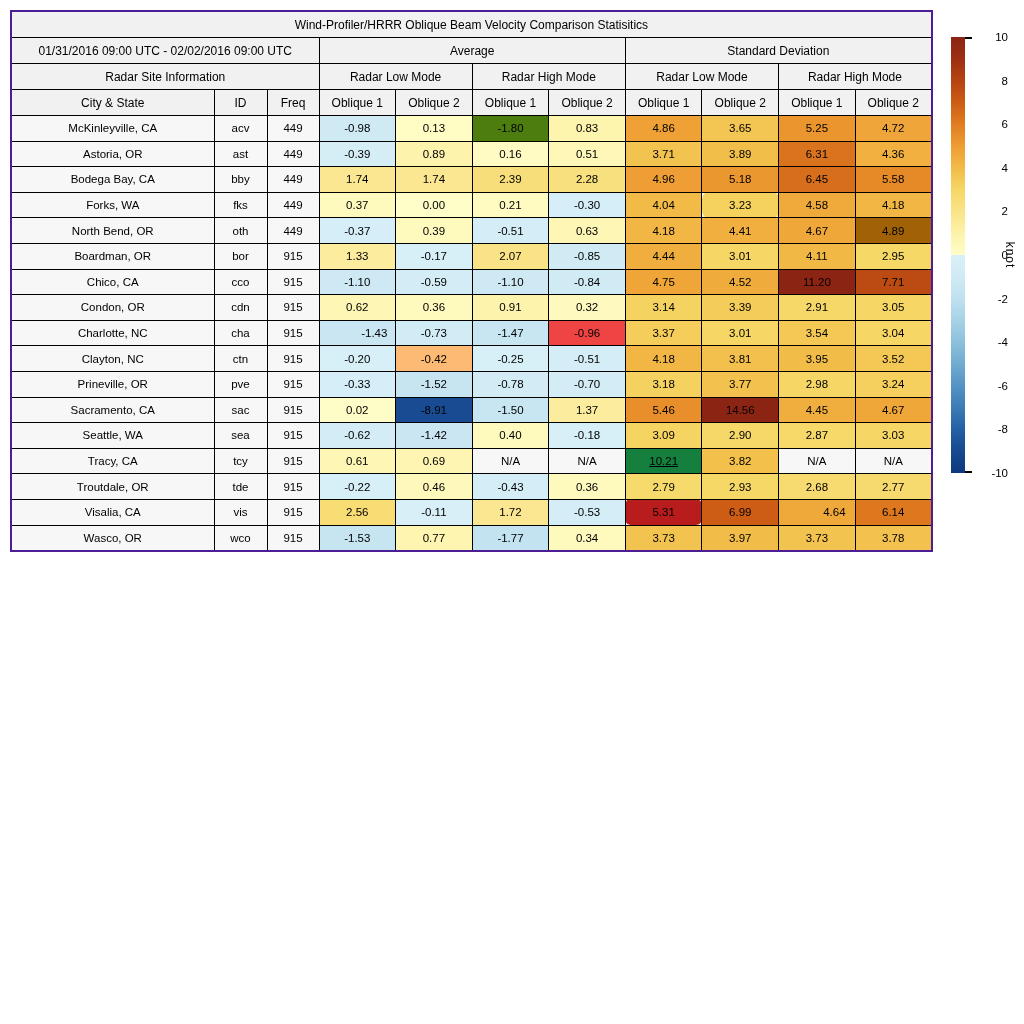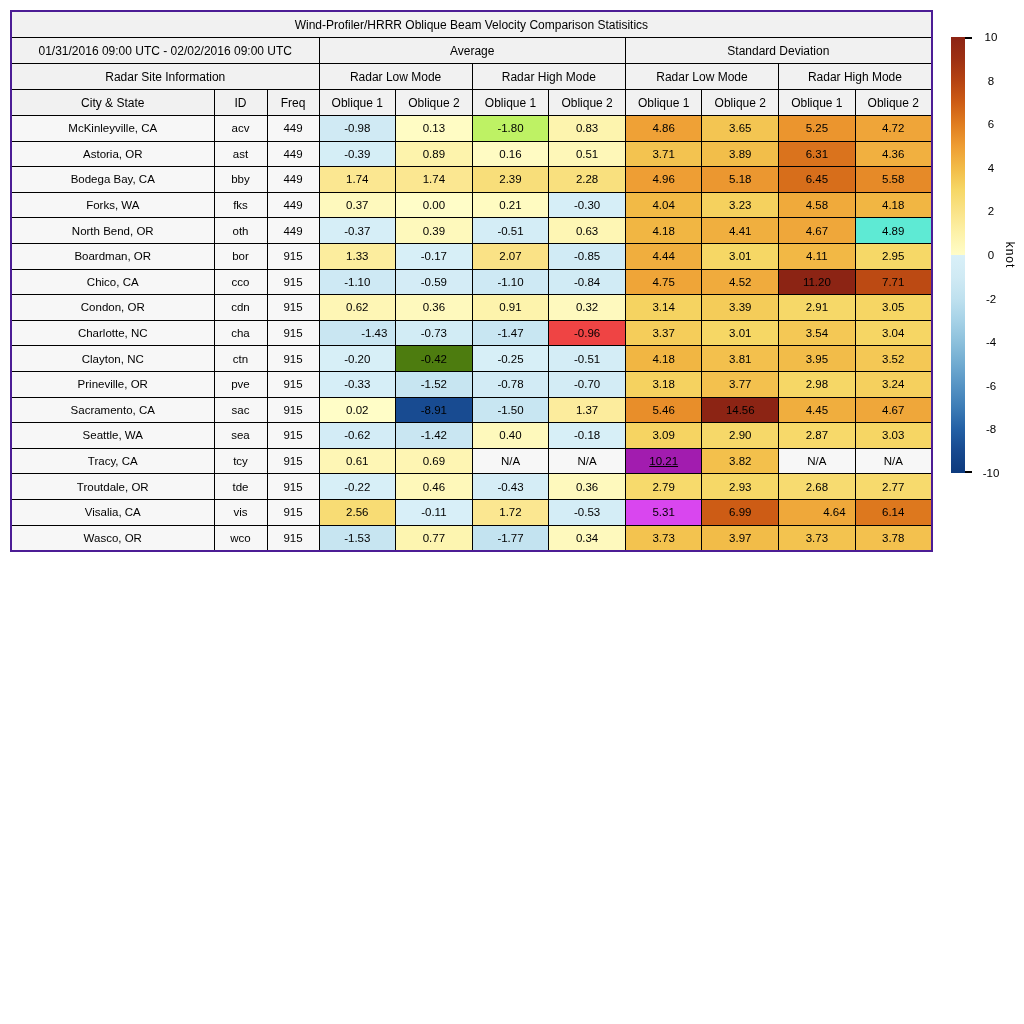--- a/index.html
+++ b/index.html
@@ -24,21 +24,21 @@
   .stats-table tbody td{height:24.6px;font-size:11.5px;}
   .hdr{background:#f1f1f1;}
   .site{background:#f7f7f7;}
   .val{background:#f7f7f7;}
   
   .colorbar-wrap{position:absolute;left:951px;top:37px;width:70px;height:436px;}
   .cb-bar{position:absolute;left:0;top:0;width:14px;height:436px;}
   .cb-endtick{position:absolute;left:14px;width:7px;height:2px;background:#000;}
   .cb-tick-label{
     position:absolute;left:23px;width:34px;
-    font-size:11.5px;line-height:12px;text-align:center;
+    font-size:11.5px;line-height:12px;text-align:right;
   }
   .cb-unit{
     position:absolute;left:52px;top:50%;transform:translateY(-50%);
     writing-mode:vertical-rl;font-size:12px;letter-spacing:1px;
   }
 </style>
 </head>
 <body>
 
 <table class="stats-table">
@@ -85,21 +85,21 @@
       <th class="hdr">Oblique 2</th>
     </tr>
   </thead>
   <tbody id="table-body">
       <tr>
         <td class="site">McKinleyville, CA</td>
         <td class="site">acv</td>
         <td class="site">449</td>
         <td class="val" style="background: rgb(208, 234, 244);">-0.98</td>
         <td class="val" style="background: rgb(255, 252, 196);">0.13</td>
-        <td class="val" style="background: #bef264;">-1.80</td>
+        <td class="val" style="background: #4d7c0f;">-1.80</td>
         <td class="val" style="background: rgb(253, 244, 174);">0.83</td>
         <td class="val" style="background: rgb(239, 161, 54);">4.86</td>
         <td class="val" style="background: rgb(243, 197, 82);">3.65</td>
         <td class="val" style="background: rgb(235, 149, 46);">5.25</td>
         <td class="val" style="background: rgb(239, 165, 57);">4.72</td>
       </tr>
       <tr>
         <td class="site">Astoria, OR</td>
         <td class="site">ast</td>
         <td class="site">449</td>
@@ -127,36 +127,36 @@
       </tr>
       <tr>
         <td class="site">Forks, WA</td>
         <td class="site">fks</td>
         <td class="site">449</td>
         <td class="val" style="background: rgb(254, 249, 189);">0.37</td>
         <td class="val" style="background: rgb(255, 253, 200);">0.00</td>
         <td class="val" style="background: rgb(255, 251, 193);">0.21</td>
         <td class="val" style="background: rgb(214, 238, 247);">-0.30</td>
         <td class="val" style="background: rgb(242, 186, 70);">4.04</td>
-        <td class="val" style="background: rgb(245, 209, 94);">3.23</td>
+        <td class="val" style="background: rgb(245, 209, 94); border-radius: 7px;">3.23</td>
         <td class="val" style="background: rgb(240, 170, 59);">4.58</td>
         <td class="val" style="background: rgb(241, 182, 67);">4.18</td>
       </tr>
       <tr>
         <td class="site">North Bend, OR</td>
         <td class="site">oth</td>
         <td class="site">449</td>
         <td class="val" style="background: rgb(214, 238, 247);">-0.37</td>
         <td class="val" style="background: rgb(254, 249, 188);">0.39</td>
         <td class="val" style="background: rgb(212, 237, 246);">-0.51</td>
         <td class="val" style="background: rgb(254, 246, 180);">0.63</td>
         <td class="val" style="background: rgb(241, 182, 67);">4.18</td>
         <td class="val" style="background: rgb(240, 175, 63);">4.41</td>
         <td class="val" style="background: rgb(239, 167, 58);">4.67</td>
-        <td class="val" style="background: #5eead4;">4.89</td>
+        <td class="val" style="background: #a16207;">4.89</td>
       </tr>
       <tr>
         <td class="site">Boardman, OR</td>
         <td class="site">bor</td>
         <td class="site">915</td>
         <td class="val" style="background: rgb(252, 237, 158);">1.33</td>
         <td class="val" style="background: rgb(215, 239, 247);">-0.17</td>
         <td class="val" style="background: rgb(250, 226, 134);">2.07</td>
         <td class="val" style="background: rgb(209, 235, 245);">-0.85</td>
         <td class="val" style="background: rgb(240, 174, 62);">4.44</td>
@@ -201,21 +201,21 @@
         <td class="val" style="background: rgb(245, 205, 90);">3.37</td>
         <td class="val" style="background: rgb(246, 215, 101);">3.01</td>
         <td class="val" style="background: rgb(244, 200, 85);">3.54</td>
         <td class="val" style="background: rgb(246, 214, 100);">3.04</td>
       </tr>
       <tr>
         <td class="site">Clayton, NC</td>
         <td class="site">ctn</td>
         <td class="site">915</td>
         <td class="val" style="background: rgb(215, 239, 247);">-0.20</td>
-        <td class="val" style="background: #4d7c0f;">-0.42</td>
+        <td class="val" style="background: #fdba74;">-0.42</td>
         <td class="val" style="background: rgb(215, 239, 247);">-0.25</td>
         <td class="val" style="background: rgb(212, 237, 246);">-0.51</td>
         <td class="val" style="background: rgb(241, 182, 67);">4.18</td>
         <td class="val" style="background: rgb(243, 192, 77);">3.81</td>
         <td class="val" style="background: rgb(242, 188, 73);">3.95</td>
         <td class="val" style="background: rgb(244, 200, 85);">3.52</td>
       </tr>
       <tr>
         <td class="site">Prineville, OR</td>
         <td class="site">pve</td>
@@ -256,21 +256,21 @@
         <td class="val" style="background: rgb(246, 214, 100);">3.03</td>
       </tr>
       <tr>
         <td class="site">Tracy, CA</td>
         <td class="site">tcy</td>
         <td class="site">915</td>
         <td class="val" style="background: rgb(254, 246, 181);">0.61</td>
         <td class="val" style="background: rgb(254, 245, 179);">0.69</td>
         <td class="val" style="background: rgb(247, 247, 247);">N/A</td>
         <td class="val" style="background: rgb(247, 247, 247);">N/A</td>
-        <td class="val" style="background: #a21caf; text-decoration: underline;">10.21</td>
+        <td class="val" style="background: #15803d; text-decoration: underline;">10.21</td>
         <td class="val" style="background: rgb(243, 192, 76);">3.82</td>
         <td class="val" style="background: rgb(247, 247, 247);">N/A</td>
         <td class="val" style="background: rgb(247, 247, 247);">N/A</td>
       </tr>
       <tr>
         <td class="site">Troutdale, OR</td>
         <td class="site">tde</td>
         <td class="site">915</td>
         <td class="val" style="background: rgb(215, 239, 247);">-0.22</td>
         <td class="val" style="background: rgb(254, 248, 186);">0.46</td>
@@ -282,21 +282,21 @@
         <td class="val" style="background: rgb(247, 218, 109);">2.77</td>
       </tr>
       <tr>
         <td class="site">Visalia, CA</td>
         <td class="site">vis</td>
         <td class="site">915</td>
         <td class="val" style="background: rgb(248, 220, 116);">2.56</td>
         <td class="val" style="background: rgb(216, 239, 248);">-0.11</td>
         <td class="val" style="background: rgb(251, 231, 145);">1.72</td>
         <td class="val" style="background: rgb(212, 237, 246);">-0.53</td>
-        <td class="val" style="background: #d946ef;">5.31</td>
+        <td class="val" style="background: #b91c1c; border-radius: 6px;">5.31</td>
         <td class="val" style="background: rgb(205, 92, 21);">6.99</td>
         <td class="val" style="background: rgb(239, 168, 58); padding-left: 37px;">4.64</td>
         <td class="val" style="background: rgb(221, 120, 30);">6.14</td>
       </tr>
       <tr>
         <td class="site">Wasco, OR</td>
         <td class="site">wco</td>
         <td class="site">915</td>
         <td class="val" style="background: rgb(199, 229, 241);">-1.53</td>
         <td class="val" style="background: rgb(253, 245, 176);">0.77</td>

